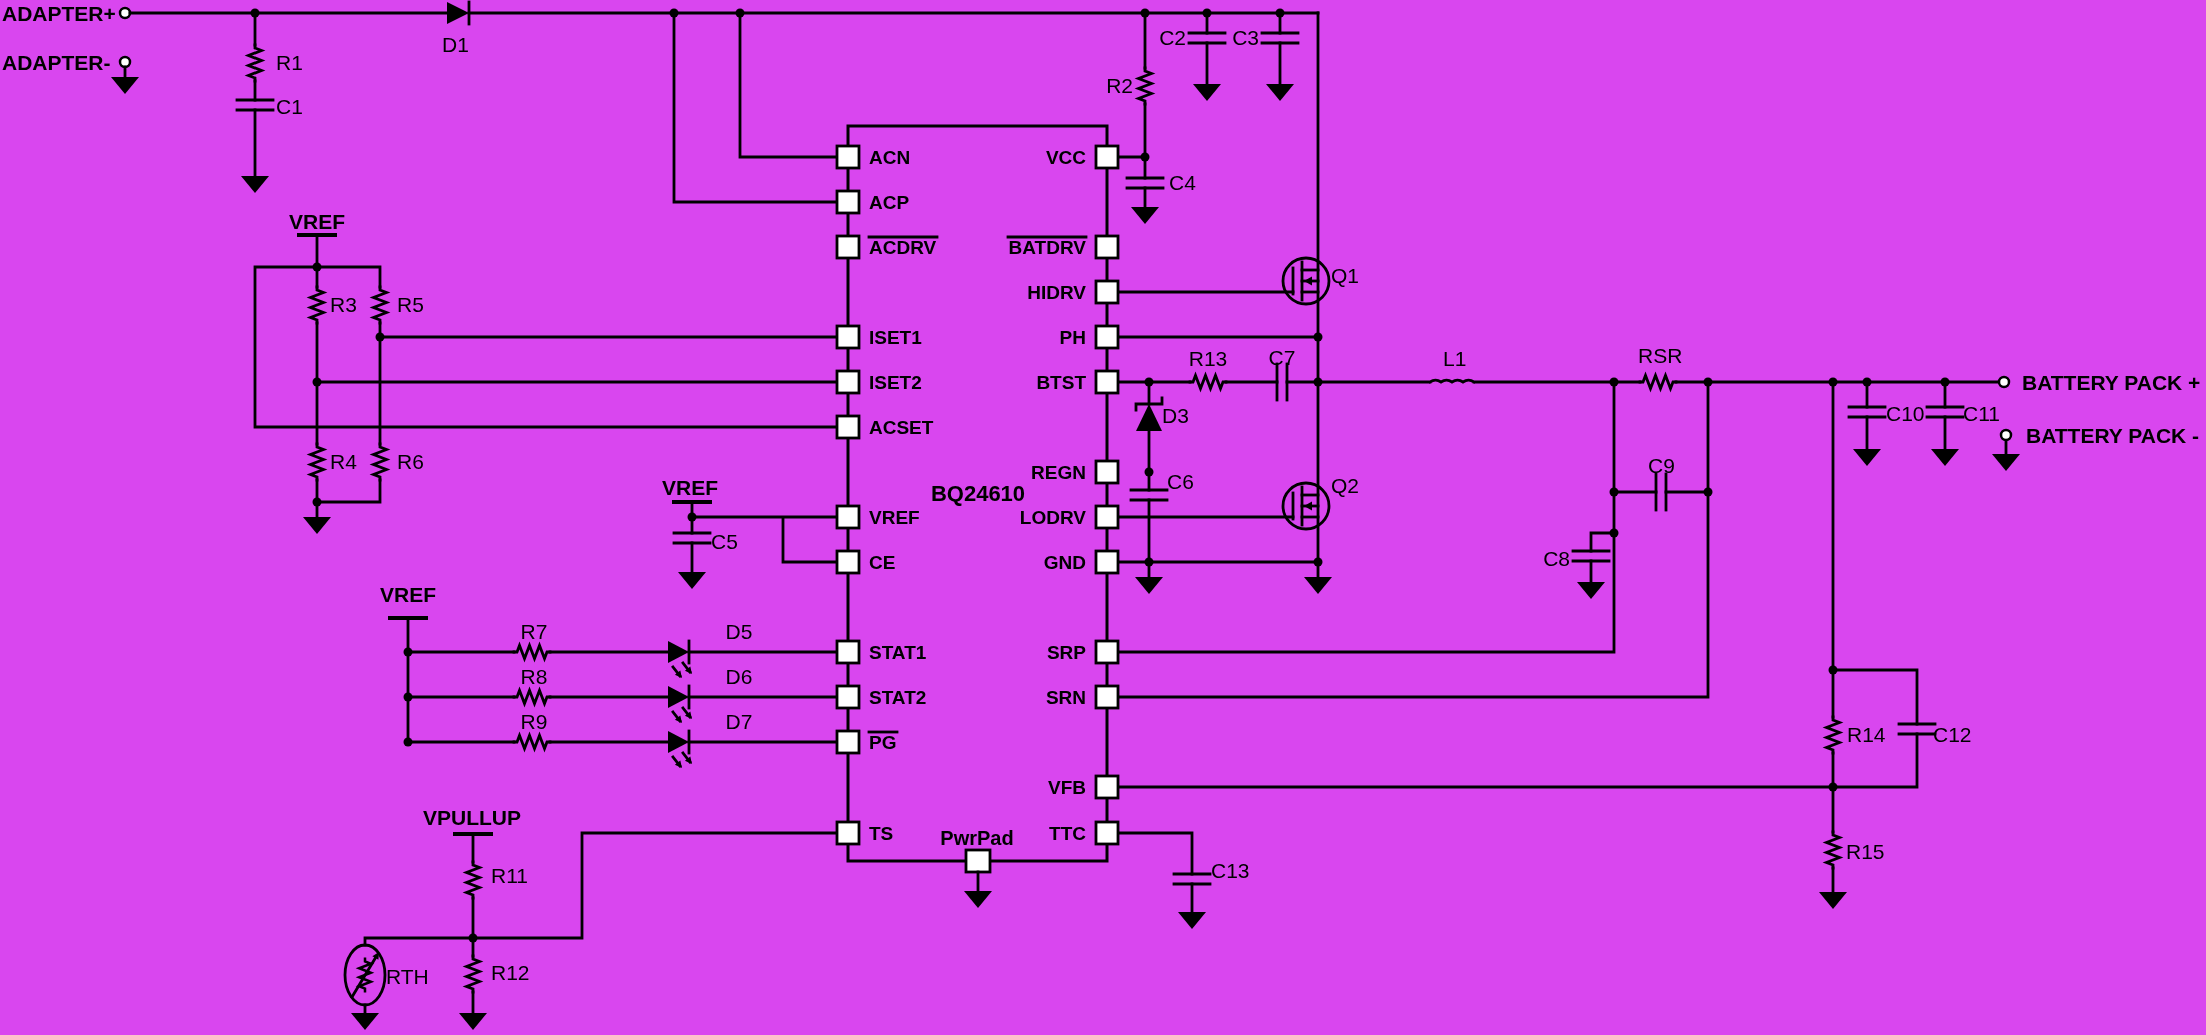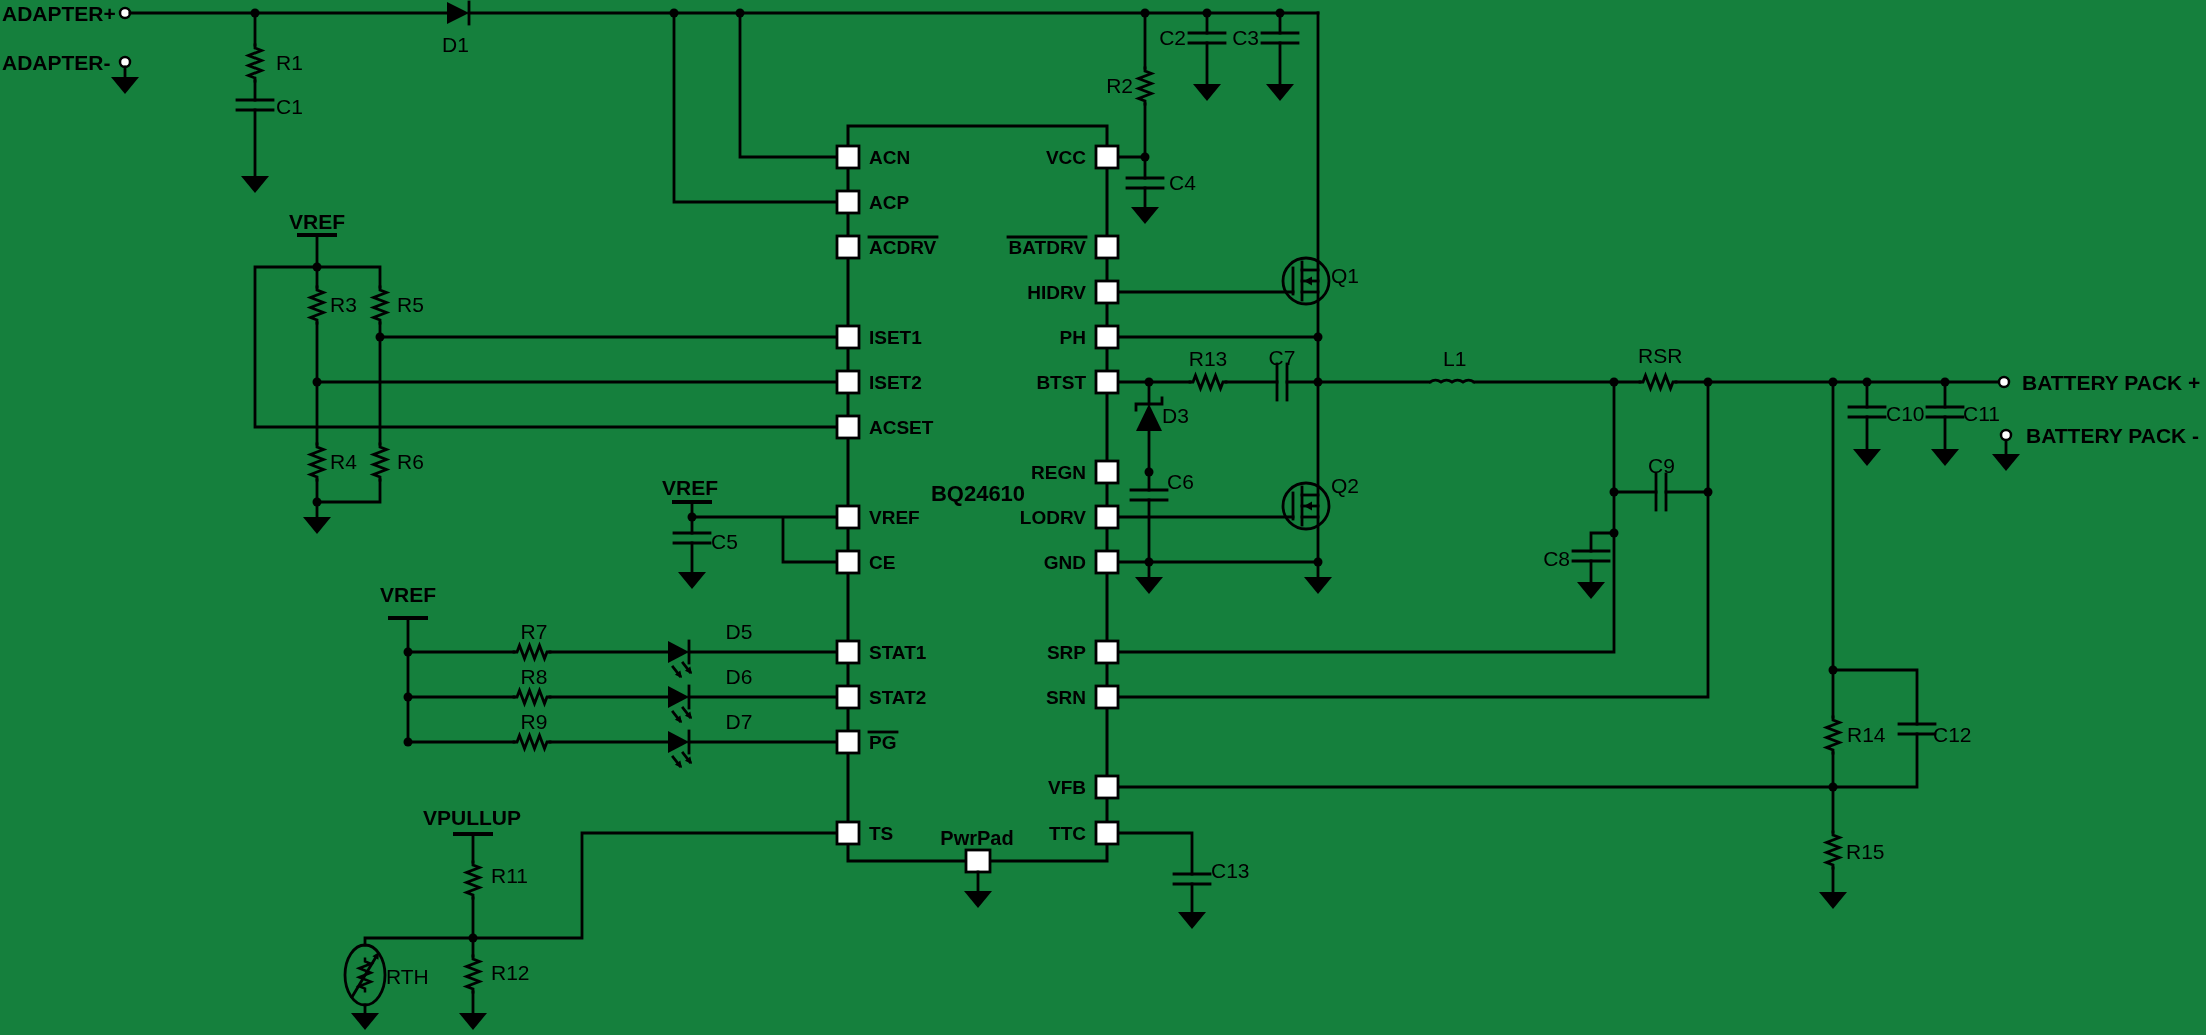--- a/index.html
+++ b/index.html
@@ -1,16 +1,16 @@
 <!DOCTYPE html>
 <html><head>
 <meta charset="utf-8">
 <style>
   html,body{margin:0;padding:0;background:#ffffff;}
-  .stage{width:2206px;height:1035px;position:relative;background:#15803d;overflow:hidden;}
+  .stage{width:2206px;height:1035px;position:relative;background:#d946ef;overflow:hidden;}
   svg{display:block;font-family:"Liberation Sans", sans-serif;}
   .wire, .sym{stroke:#000;stroke-width:2.8;fill:none;stroke-linecap:square;}
   .thick{stroke-width:4;}
   .fillb{fill:#000;stroke:none;}
   .pinsq{fill:#fff;stroke:#000;stroke-width:2.8;}
   .icbox{fill:none;stroke:#000;stroke-width:3;}
   text{fill:#000;stroke:none;}
   .pin{font-size:19px;font-weight:bold;}
   .ref{font-size:21px;font-weight:normal;}
   .net{font-size:21px;font-weight:bold;}

